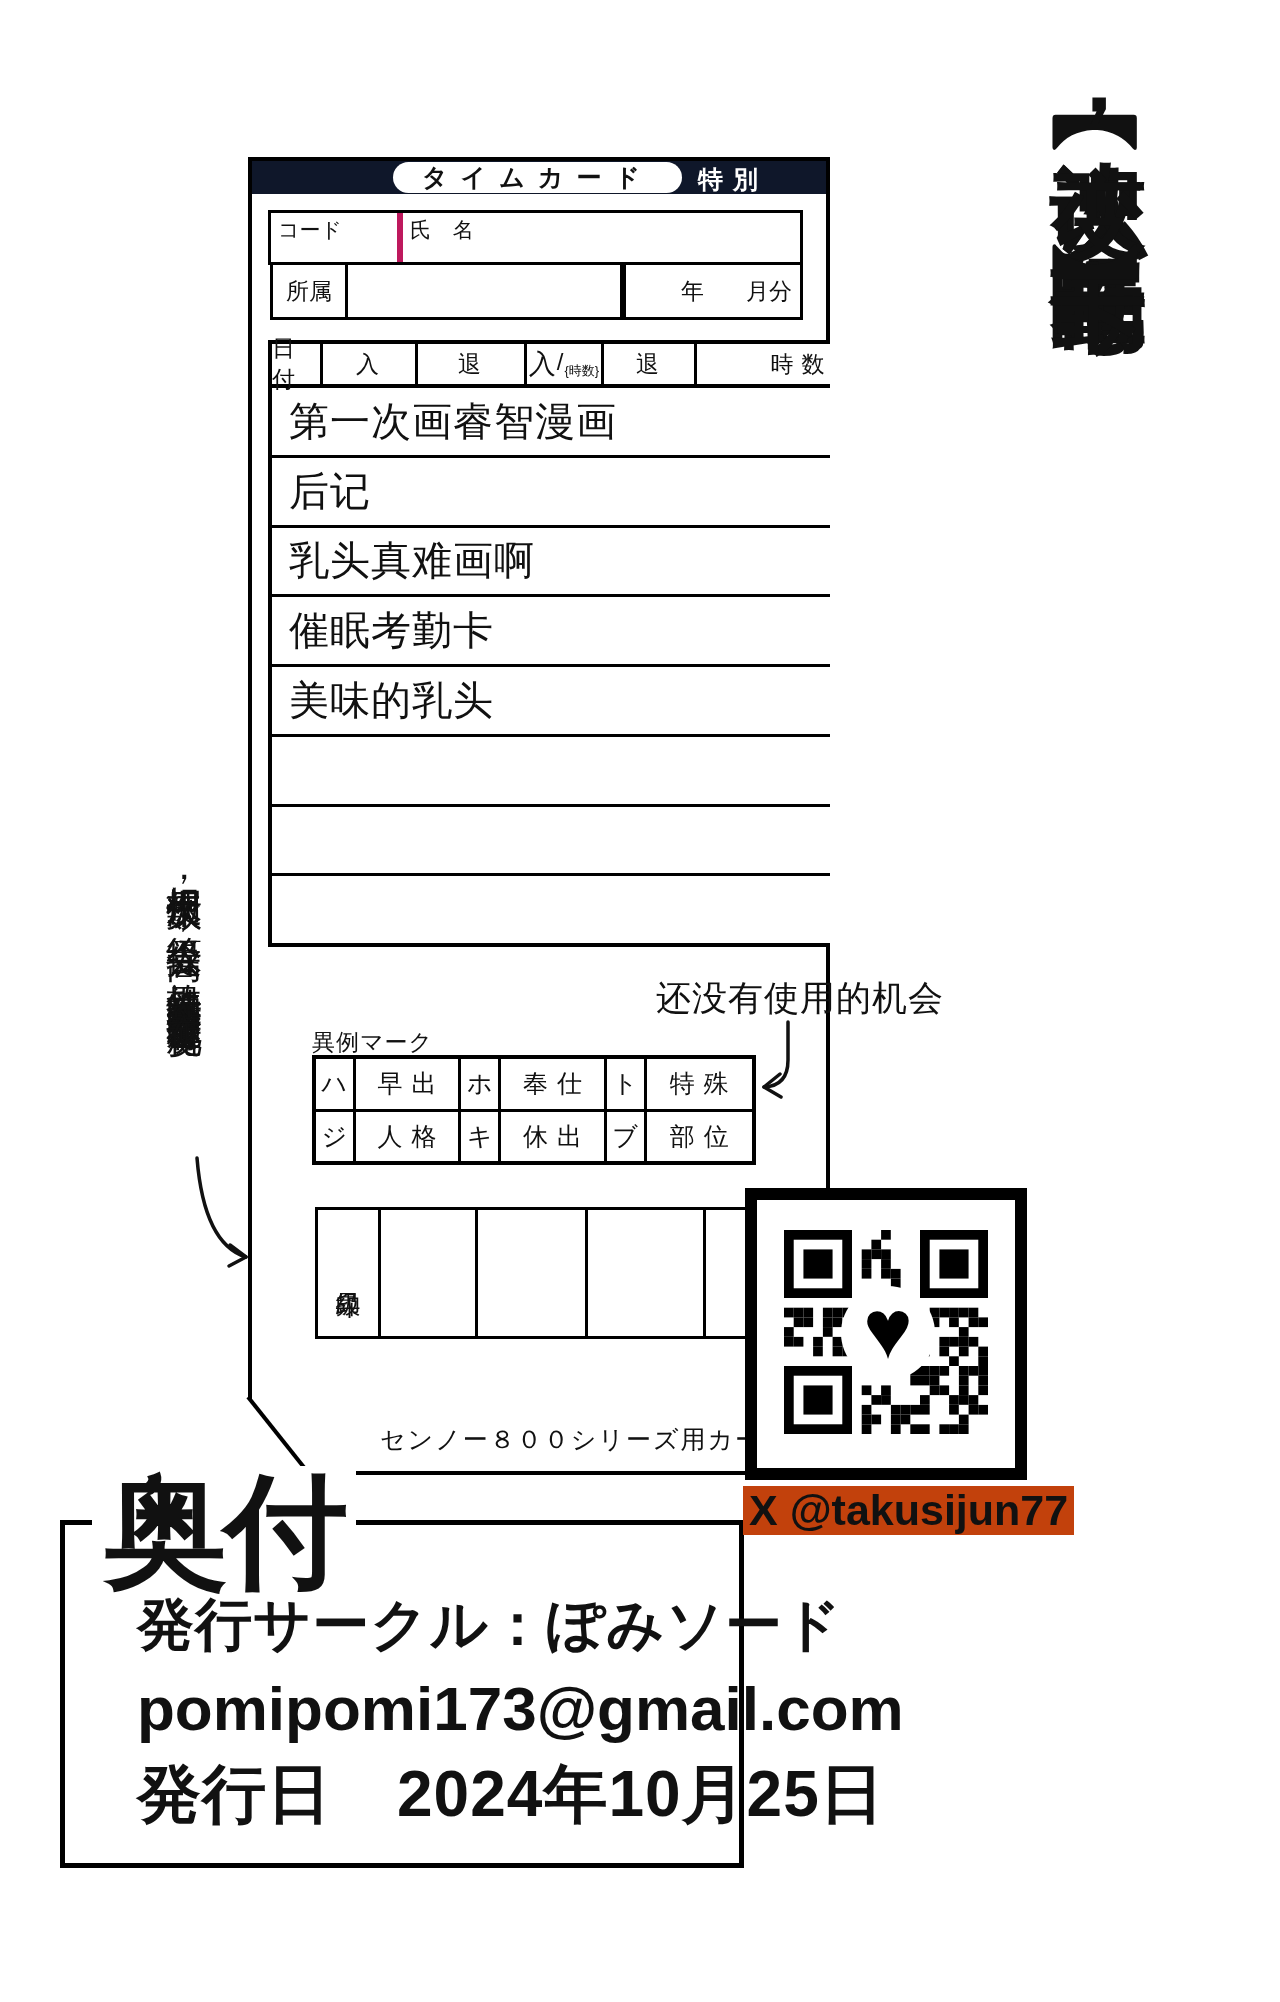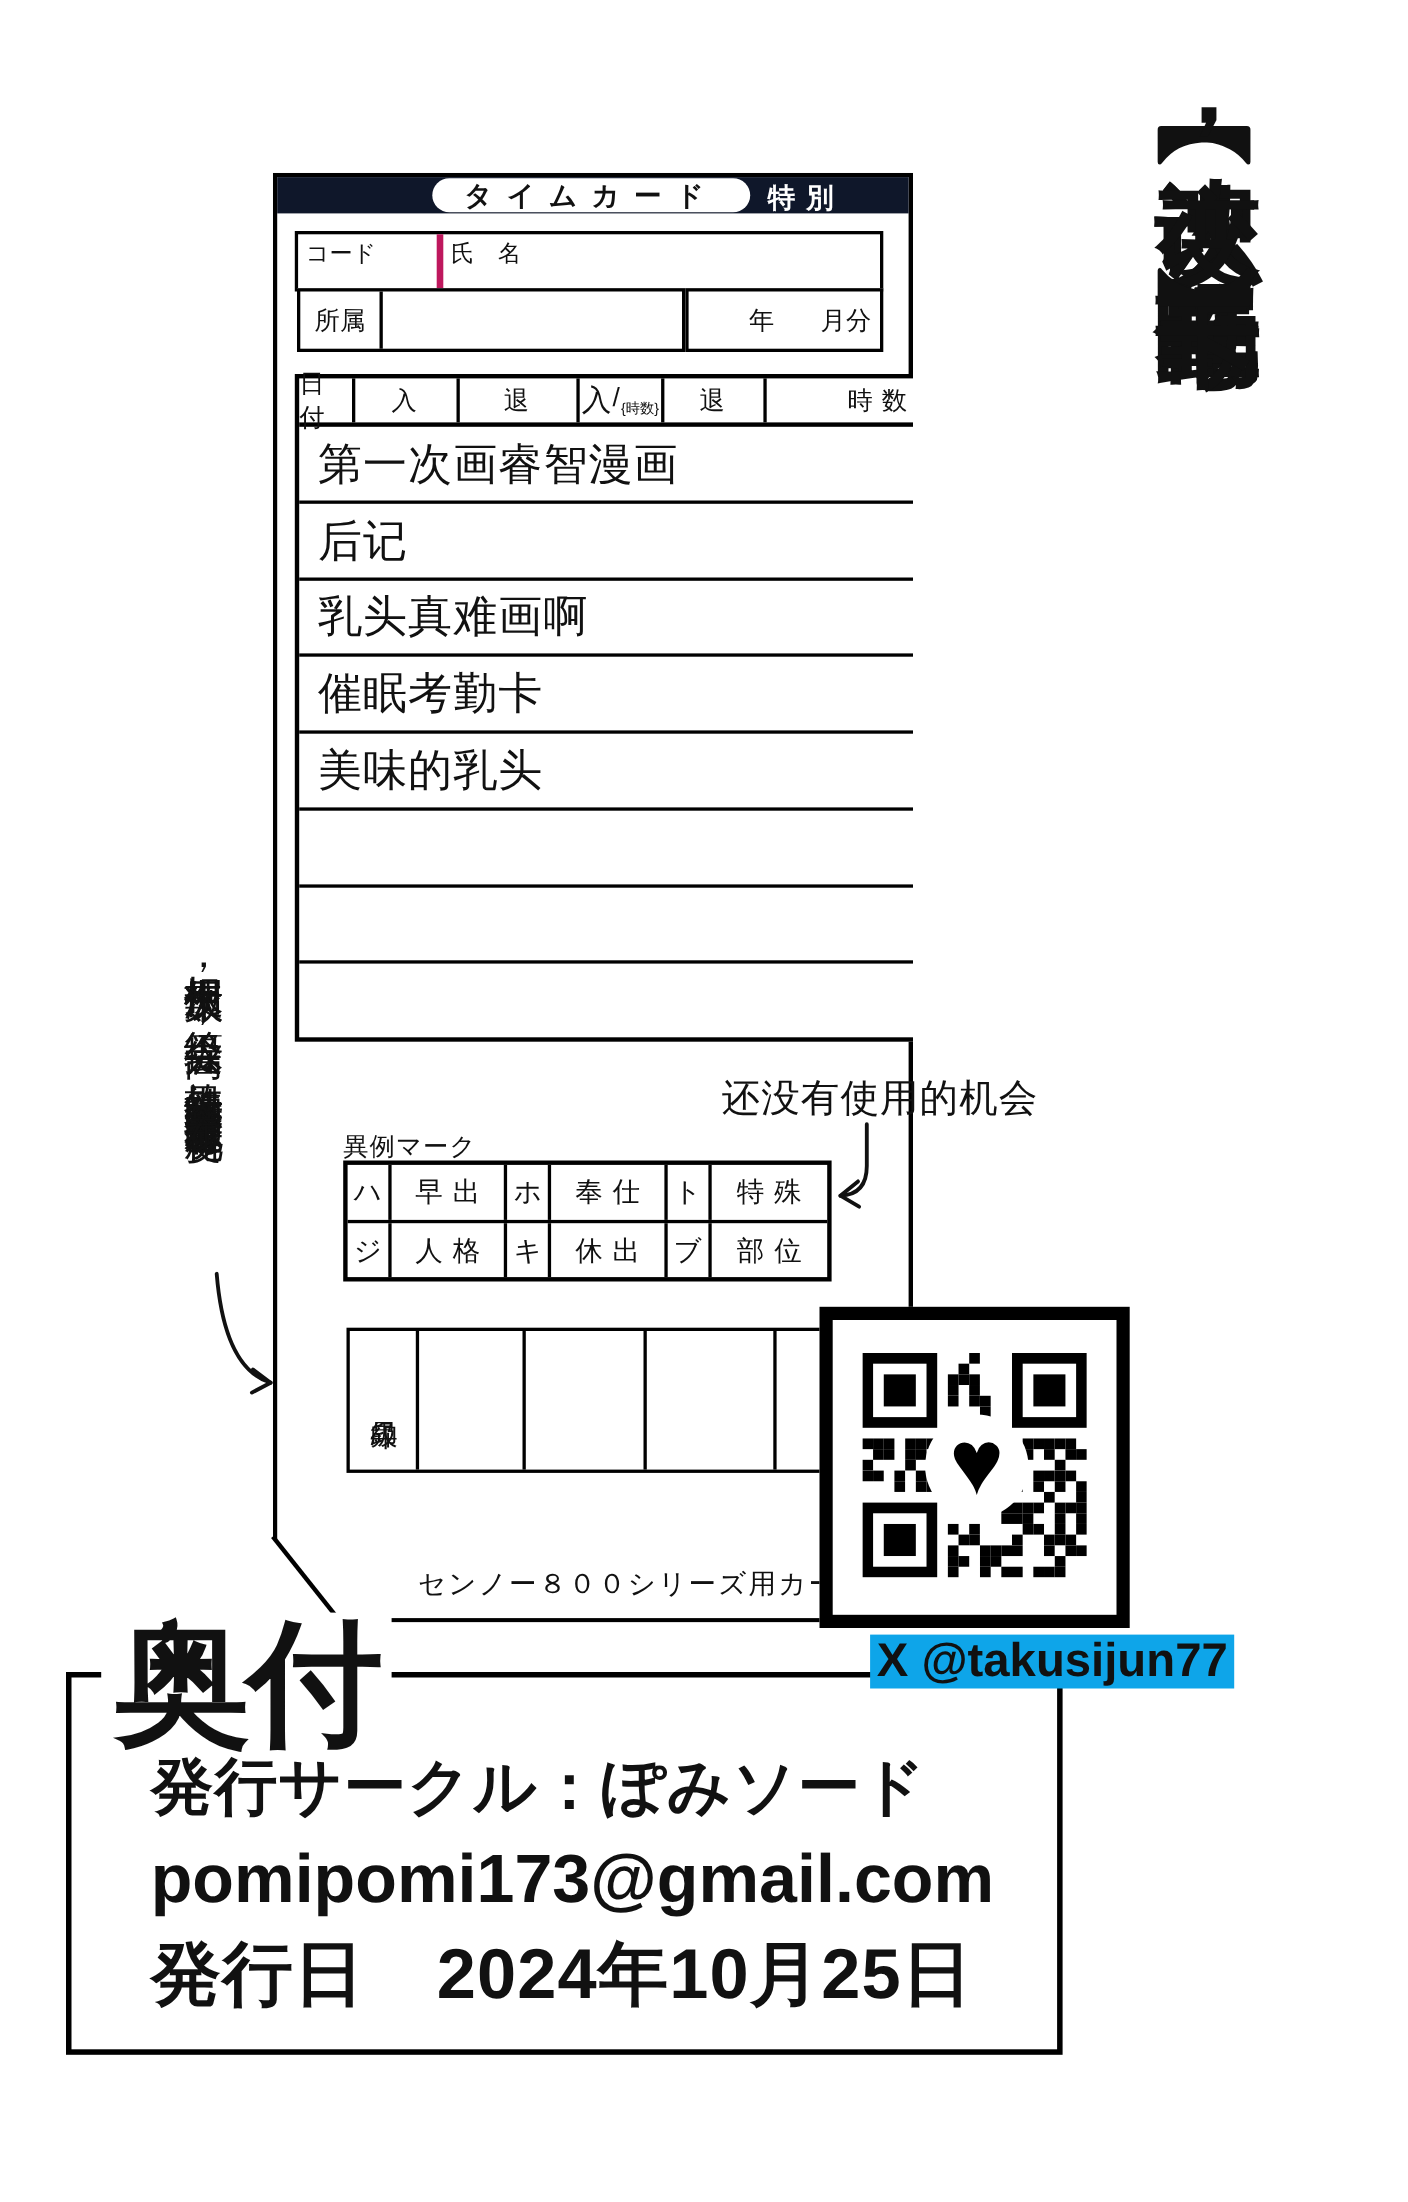--- a/index.html
+++ b/index.html
@@ -90,24 +90,24 @@
   }
   .qr-svg-host{position:absolute;left:27px;top:30px;width:204px;height:204px;}
   .qr-heart-halo{
     position:absolute;left:84px;top:86px;width:94px;height:94px;border-radius:50%;background:#fff;
     display:flex;align-items:center;justify-content:center;
   }
   .qr-heart{font-size:84px;line-height:1;color:#000;transform:translateY(-4px);}
 
   
   .annotation-unused{position:absolute;left:656px;top:975px;font-family:"DejaVu Serif",serif;font-size:35px;letter-spacing:1px;z-index:2;}
-  .x-handle{position:absolute;left:743px;top:1486px;font-size:43px;font-weight:800;background:#0ea5e9;padding:0 6px;z-index:4;letter-spacing:0px;margin-left:48px;}
-
-  
-  .colophon-box{position:absolute;left:60px;top:1520px;width:906px;height:348px;box-sizing:border-box;border:5px solid #000;z-index:1;padding-left:16px;}
+  .x-handle{position:absolute;left:743px;top:1486px;font-size:43px;font-weight:800;background:#c2410c;padding:0 6px;z-index:4;letter-spacing:0px;}
+
+  
+  .colophon-box{position:absolute;left:60px;top:1520px;width:684px;height:348px;box-sizing:border-box;border:5px solid #000;z-index:1;padding-left:16px;}
   .colophon-heading{position:absolute;left:92px;top:1466px;font-size:124px;font-weight:900;line-height:1.05;background:#fff;padding:0 12px;letter-spacing:-4px;z-index:2;}
   .colophon-line{position:absolute;left:72px;font-weight:900;white-space:nowrap;}
   .col-circle{top:62px;font-size:57px;letter-spacing:1px;}
   .col-email{top:148px;font-size:62px;letter-spacing:0px;font-weight:800;}
   .col-date{top:226px;font-size:64px;letter-spacing:1px;}
 
   .arrow-layer{position:absolute;left:0;top:0;width:1280px;height:2002px;z-index:2;pointer-events:none;}
 </style>
 </head>
 <body>

